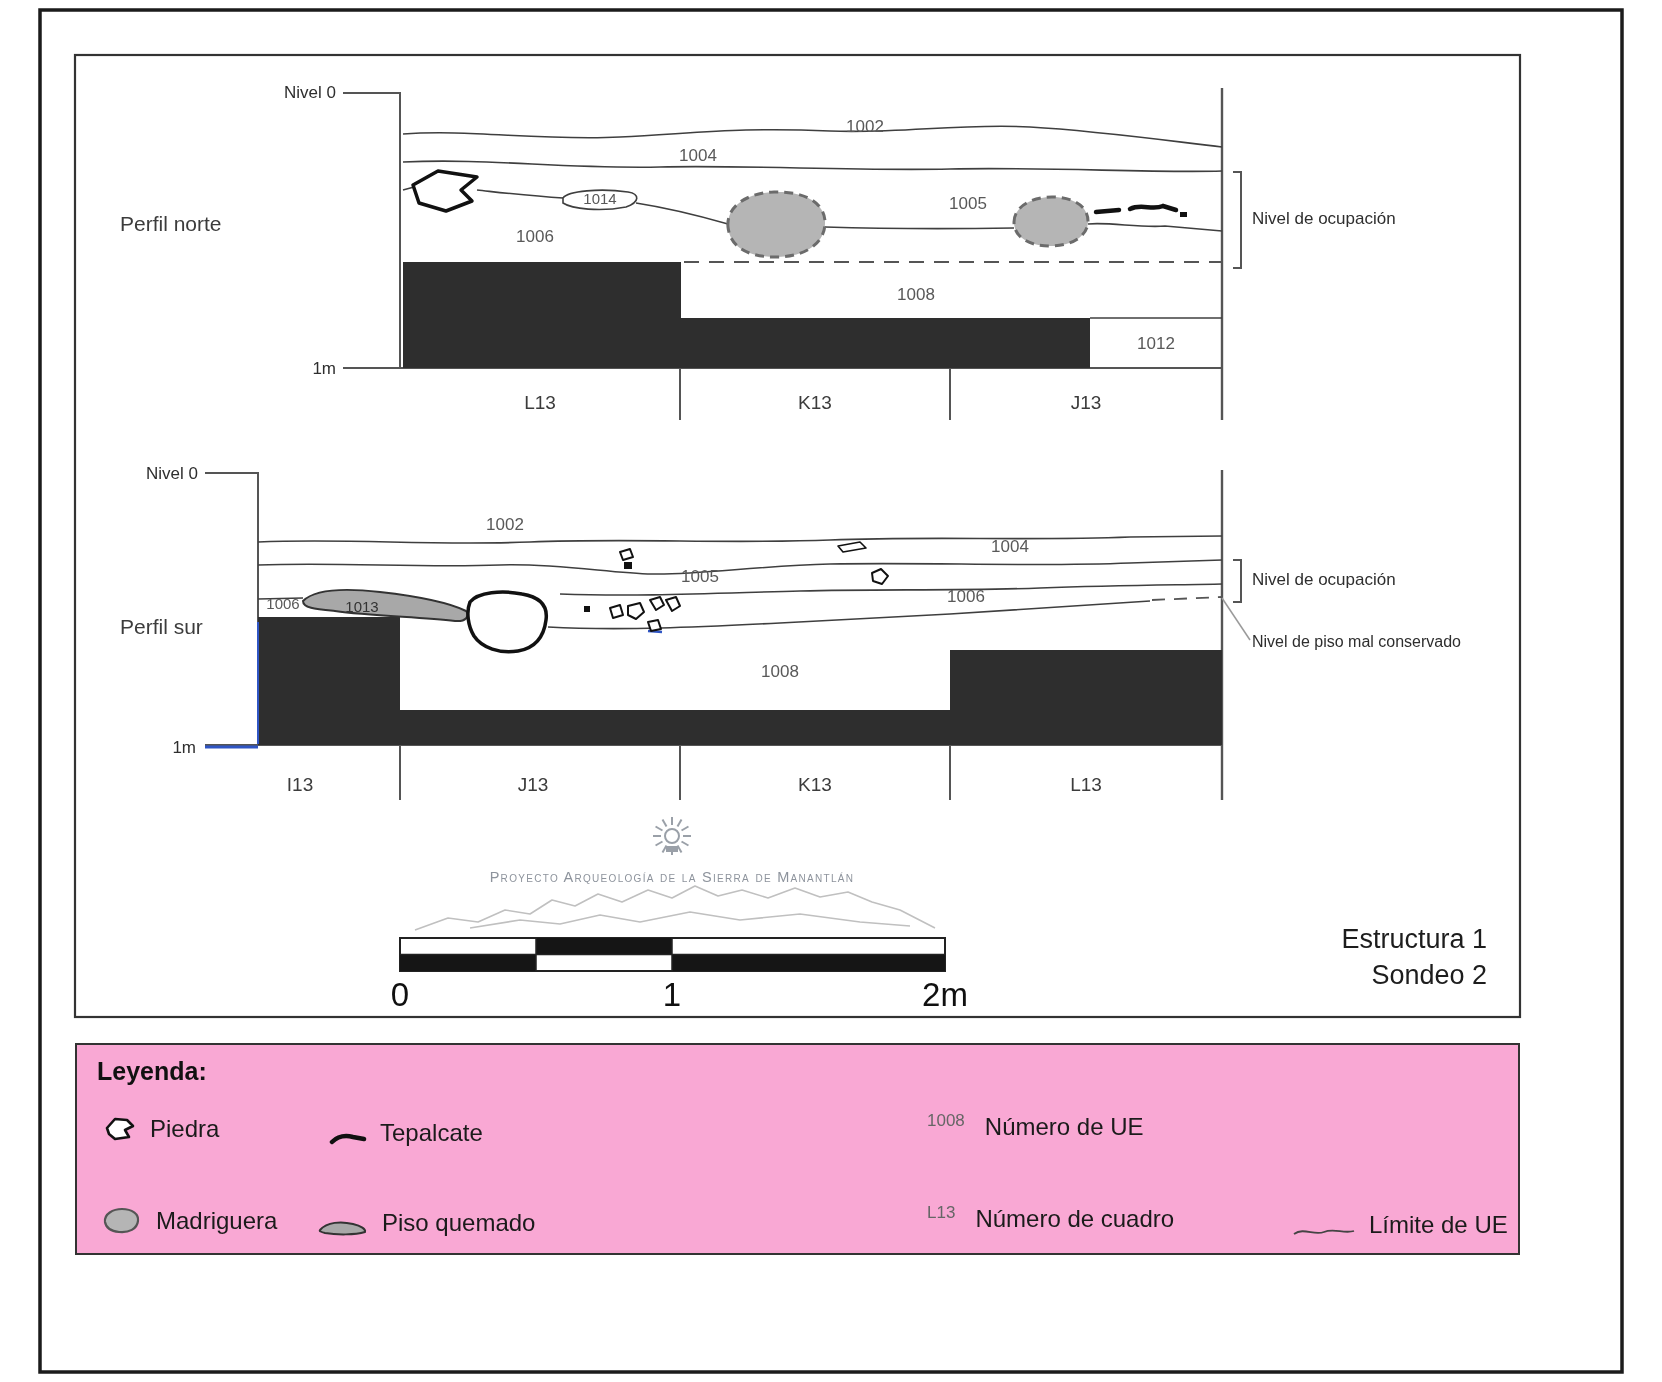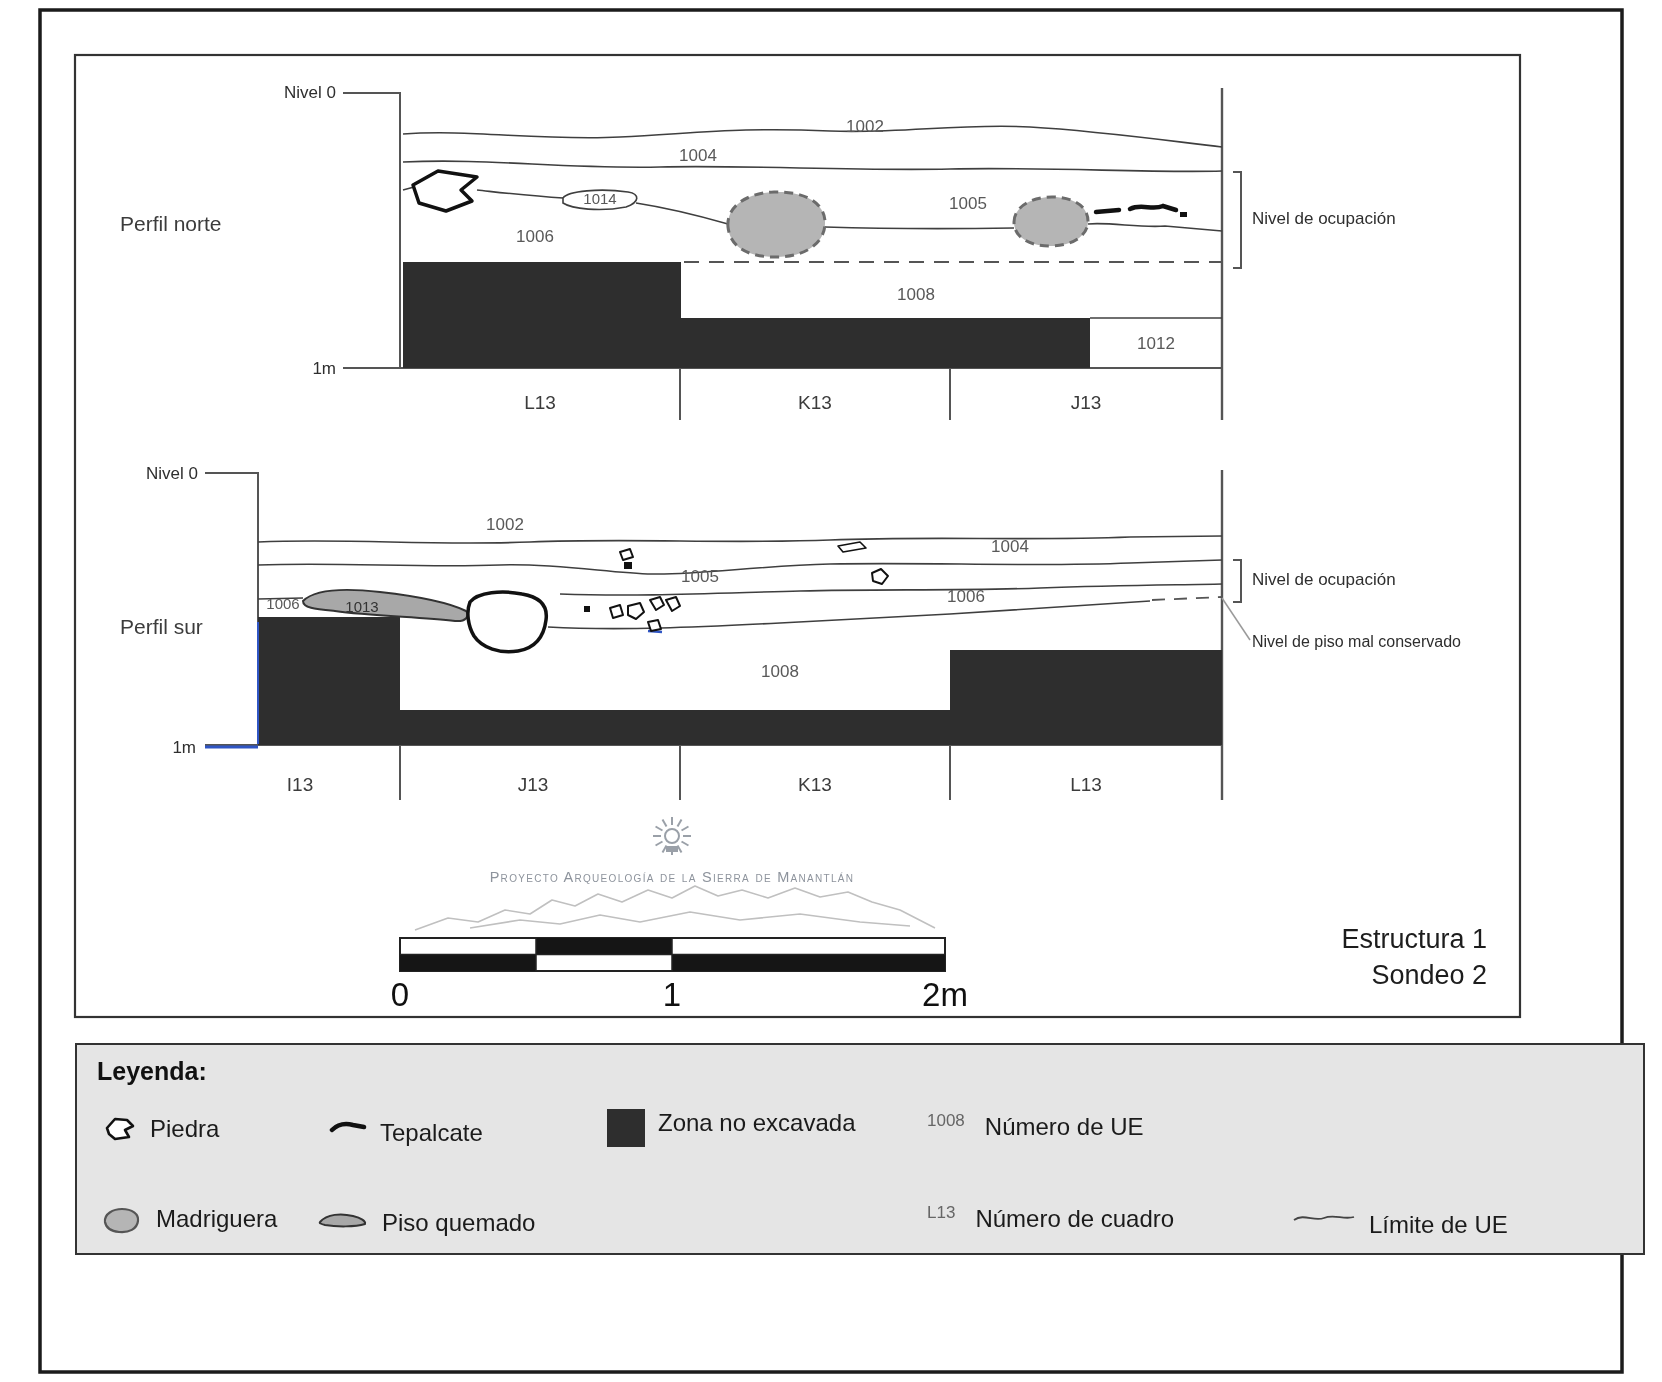--- a/index.html
+++ b/index.html
@@ -40,23 +40,23 @@
   .blueline{stroke:#2f55c4;fill:none}
   .bracket{stroke:#555;stroke-width:2;fill:none}
   .leader{stroke:#9a9a9a;stroke-width:1.5}
   .mountain{stroke:#c0c0c0;stroke-width:1.6;fill:none;stroke-linejoin:round}
   .sun{stroke:#9aa0a8;stroke-width:2;fill:none}
   .sun-fill{fill:#9aa0a8;stroke:none}
   .scale-frame{fill:#fff;stroke:#222;stroke-width:2}
   .scale-black{fill:#151515}
   .scale-line{stroke:#222;stroke-width:1.5;fill:none}
 
-  .legend{position:absolute;left:75px;top:1043px;width:1570px;height:212px;border:2.5px solid #333;background:#e5e5e5}
+  .legend{position:absolute;left:75px;top:1043px;width:1445px;height:212px;border:2.5px solid #333;background:#f9a8d4}
   .legend-title{position:absolute;left:20px;top:12px;font-size:25px;font-weight:bold;color:#111}
-  .lg-item{position:absolute;display:flex;align-items:flex-start;gap:13px;color:#1b1b1b;font-size:24px;white-space:nowrap}
+  .lg-item{position:absolute;display:flex;align-items:flex-end;gap:13px;color:#1b1b1b;font-size:24px;white-space:nowrap}
   .lg-item.top-align{align-items:flex-start}
   .lg-code{font-size:17px;color:#666;margin-top:-2px}
   .lg-2line{line-height:1.35}
   .dark-square{width:38px;height:38px;background:#2e2e2e;flex:none}
 </style>
 </head>
 <body>
 
 <svg class="diagram" width="1662" height="1382" viewBox="0 0 1662 1382">
 
@@ -223,24 +223,20 @@
     <span>Piedra</span>
   </div>
 
   <div class="lg-item" style="left:252px;top:74px">
     <svg width="38" height="16" viewBox="0 0 38 16">
       <path d="M3,11 C9,5 16,4 24,6 L35,8" fill="none" stroke="#111" stroke-width="4.5" stroke-linecap="round"></path>
     </svg>
     <span>Tepalcate</span>
   </div>
 
-  <div class="lg-item" style="left:530px;top:64px">
-    <div class="dark-square"></div>
-    <span>Zona no excavada</span>
-  </div>
 
   <div class="lg-item top-align" style="left:850px;top:68px;gap:20px">
     <span class="lg-code">1008</span>
     <span>Número de UE</span>
   </div>
 
 
   <div class="lg-item" style="left:22px;top:160px">
     <svg width="44" height="30" viewBox="0 0 44 30">
       <path d="M6,17 C5,9 14,4 23,4 C33,4 40,9 39,16 C38,24 30,28 20,27 C11,26 7,23 6,17 Z" fill="#b5b5b5" stroke="#555" stroke-width="2.2"></path>

